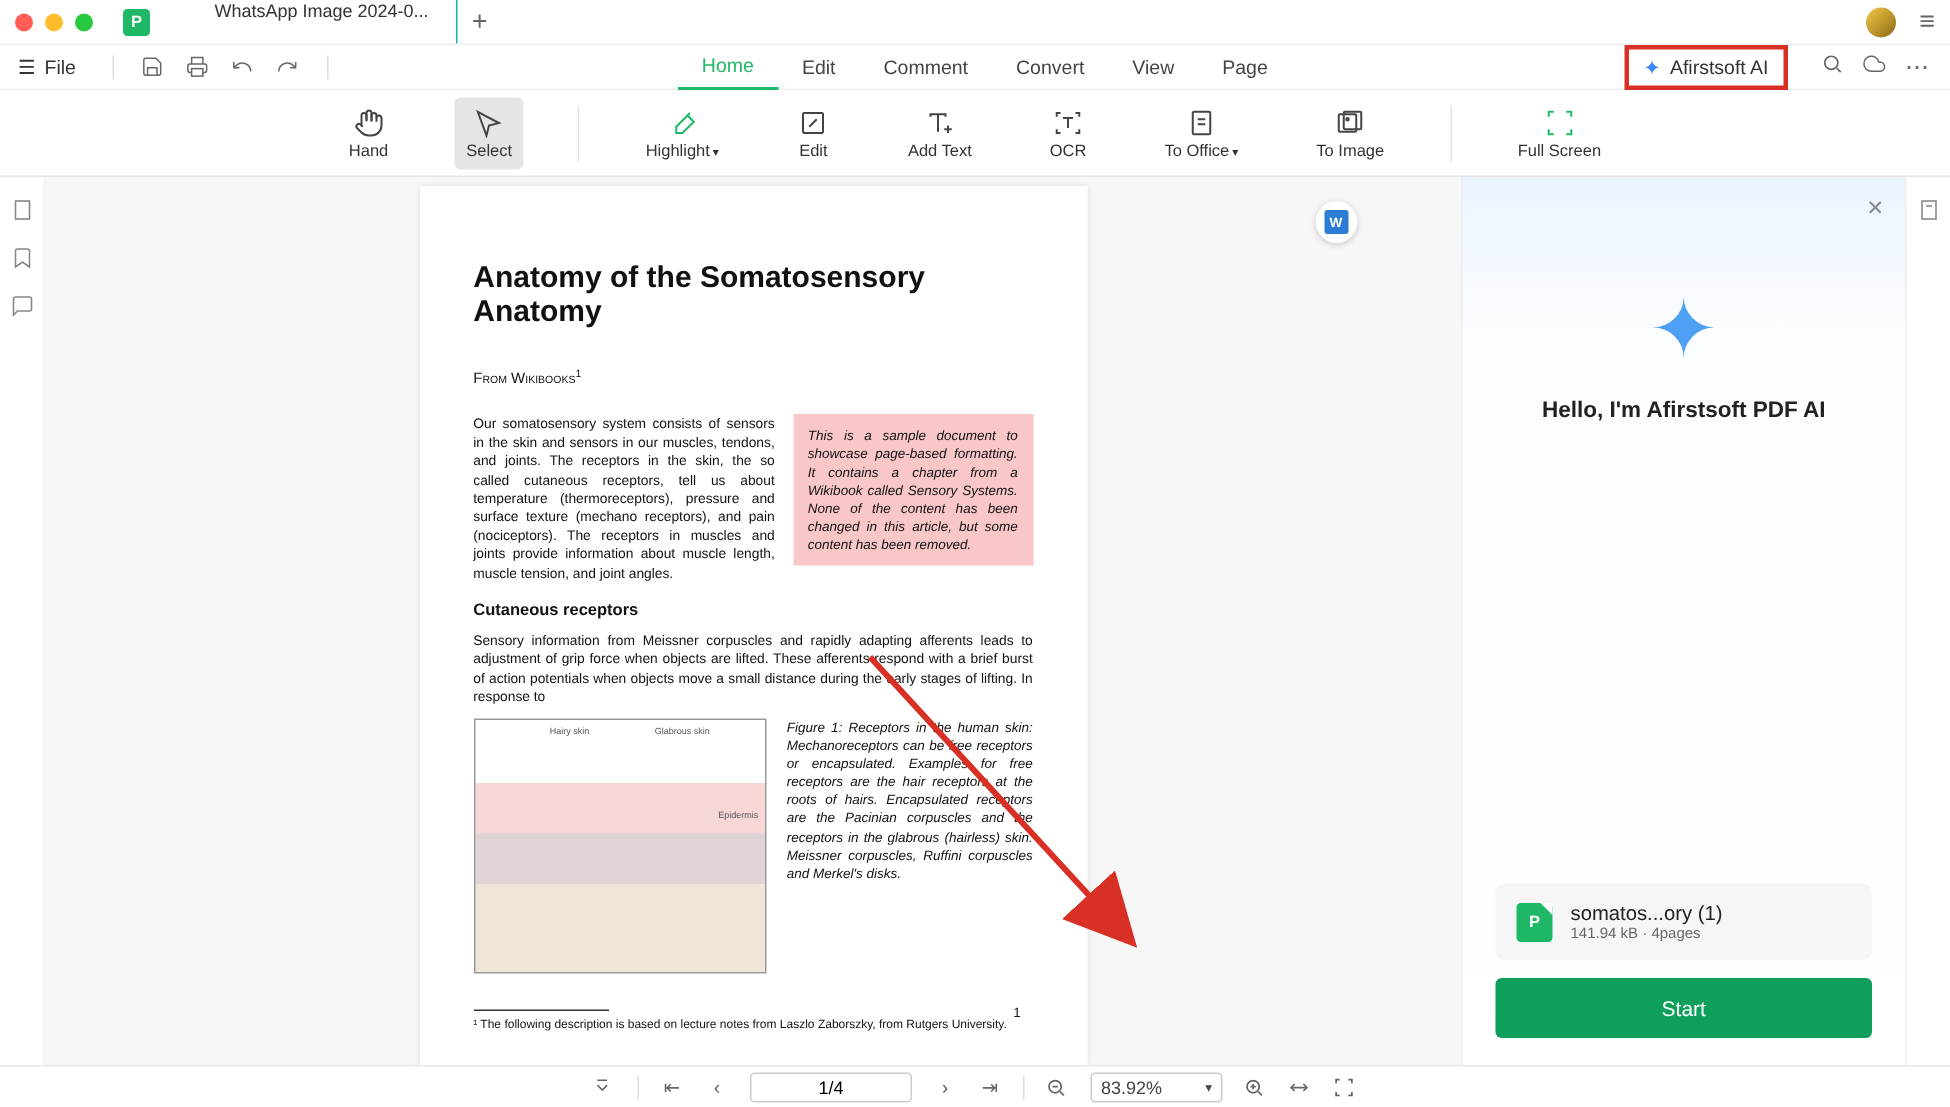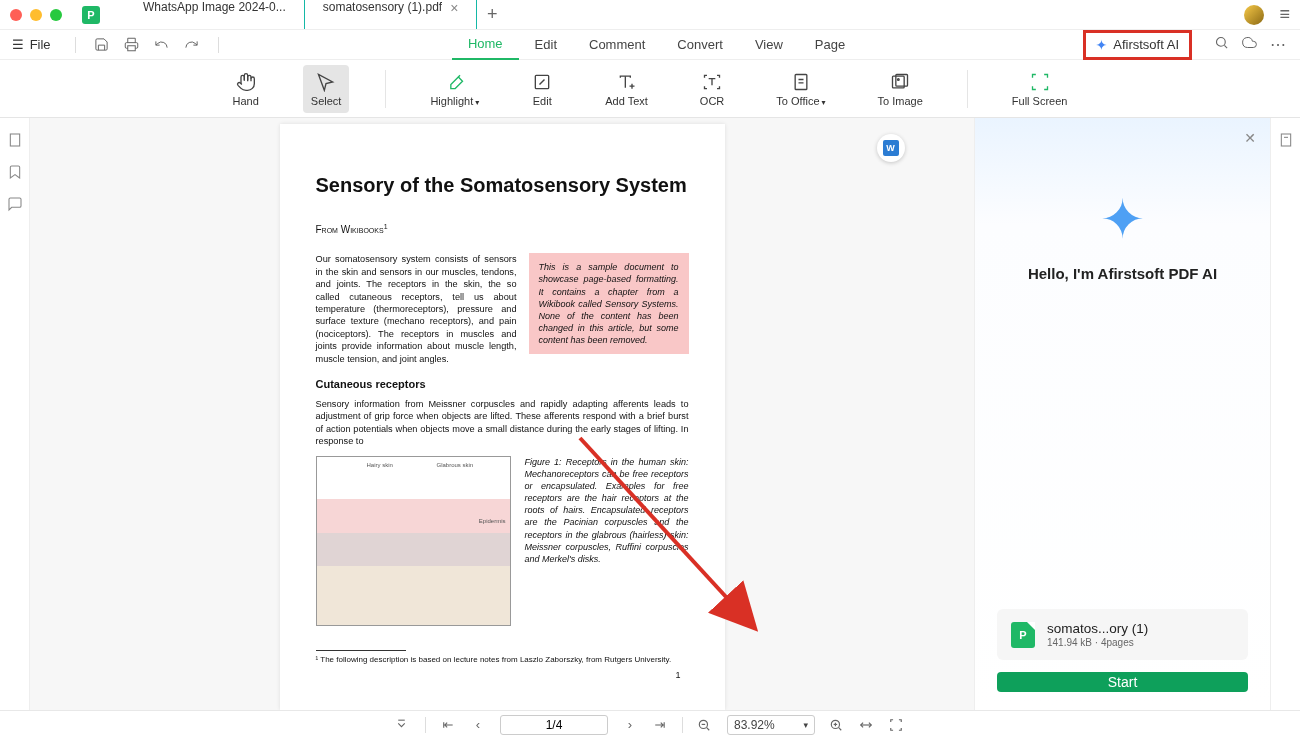--- a/index.html
+++ b/index.html
@@ -75,21 +75,21 @@
 .ai-logo { font-size: 54px; color: #4ea0f4; margin-bottom: 14px; }
 .ai-title { font-size: 15px; font-weight: 600; color: #222; margin-bottom: 12px; }
 .ai-desc { font-size: 12.5px; color: #333; line-height: 1.5; }
 .ai-bottom { padding: 0 22px 18px; }
 .file-card { background: #f6f6f6; border-radius: 6px; padding: 12px 14px; display: flex; gap: 12px; align-items: center; margin-bottom: 12px; }
 .file-icon { width: 24px; height: 26px; background: #1fb866; border-radius: 3px; color:#fff; display:flex; align-items:center; justify-content:center; font-size:11px; font-weight:bold; position:relative;}
 .file-icon::after { content:""; position:absolute; top:0; right:0; border-top:8px solid #fff; border-left:8px solid transparent;}
 .file-info { display: flex; flex-direction: column; }
 .file-name { font-size: 13.5px; color: #222; }
 .file-meta { font-size: 10px; color: #666; margin-top: 1px; }
-.start-btn { width: 100%; height: 20px; background: #0ea05b; color: #fff; border: none; border-radius: 4px; font-size: 14px; font-weight: 500; }
+.start-btn { width: 100%; height: 40px; background: #0ea05b; color: #fff; border: none; border-radius: 4px; font-size: 14px; font-weight: 500; }
 
 .right-sidebar { width: 30px; background: #fff; border-left: 1px solid #eee; padding-top: 14px; display:flex; justify-content:center; color:#888;}
 
 
 .arrow { position: absolute; pointer-events: none; z-index: 50; }
 
 
 .status-bar { position: absolute; bottom: 0; left: 0; right: 0; height: 28px; background: #fff; border-top: 1px solid #e8e8e8; display: flex; align-items: center; justify-content: center; gap: 14px; font-size: 12px; color: #444; }
 .status-bar .sep { width:1px; height:16px; background:#ddd; }
 .page-input { width: 108px; height: 20px; text-align: center; font-size: 12px; border: 1px solid #ccc; border-radius: 3px; }
@@ -104,24 +104,20 @@
 <div class="title-bar">
   <div class="traffic-lights">
     <div class="tl tl-red"></div>
     <div class="tl tl-yellow"></div>
     <div class="tl tl-green"></div>
   </div>
   <div class="app-logo">P</div>
   <div class="tabs">
     <div class="tab">
       <span class="tab-label">WhatsApp Image 2024-0...</span>
-    </div>
-    <div class="tab active">
-      <span class="tab-label">somatosensory (1).pdf</span>
-      <span class="tab-close">×</span>
     </div>
     <div class="tab-plus">+</div>
   </div>
   <div class="title-right">
     <div class="user-avatar"></div>
     <div class="menu-btn">≡</div>
   </div>
 </div>
 
 <div class="menu-bar">
@@ -291,21 +287,21 @@
           <path d="M21 15a2 2 0 0 1-2 2H7l-4 4V5a2 2 0 0 1 2-2h14a2 2 0 0 1 2 2z"></path>
         </svg>
       </span>
   </div>
 
   <div class="doc-area">
     <div class="page">
       <div class="word-badge">
           <div class="word-badge-inner">W</div>
         </div>
-      <h1>Sensory of the Somatosensory System</h1>
+      <h1>Anatomy of the Somatosensory Anatomy</h1>
       <div class="byline"><span>From Wikibooks</span><sup>1</sup></div>
       <div class="page-body">
         <div class="two-col">
           <div class="col-left">Our somatosensory system consists of sensors in the skin and sensors in our muscles, tendons, and joints. The receptors in the skin, the so called cutaneous receptors, tell us about temperature (thermoreceptors), pressure and surface texture (mechano receptors), and pain (nociceptors). The receptors in muscles and joints provide information about muscle length, muscle tension, and joint angles.</div>
           <div class="col-right">
               <div class="pink-note">This is a sample document to showcase page-based formatting. It contains a chapter from a Wikibook called Sensory Systems. None of the content has been changed in this article, but some content has been removed.</div>
             </div>
         </div>
         <div class="subhead">Cutaneous receptors</div>
         <div>Sensory information from Meissner corpuscles and rapidly adapting afferents leads to adjustment of grip force when objects are lifted. These afferents respond with a brief burst of action potentials when objects move a small distance during the early stages of lifting. In response to</div>

